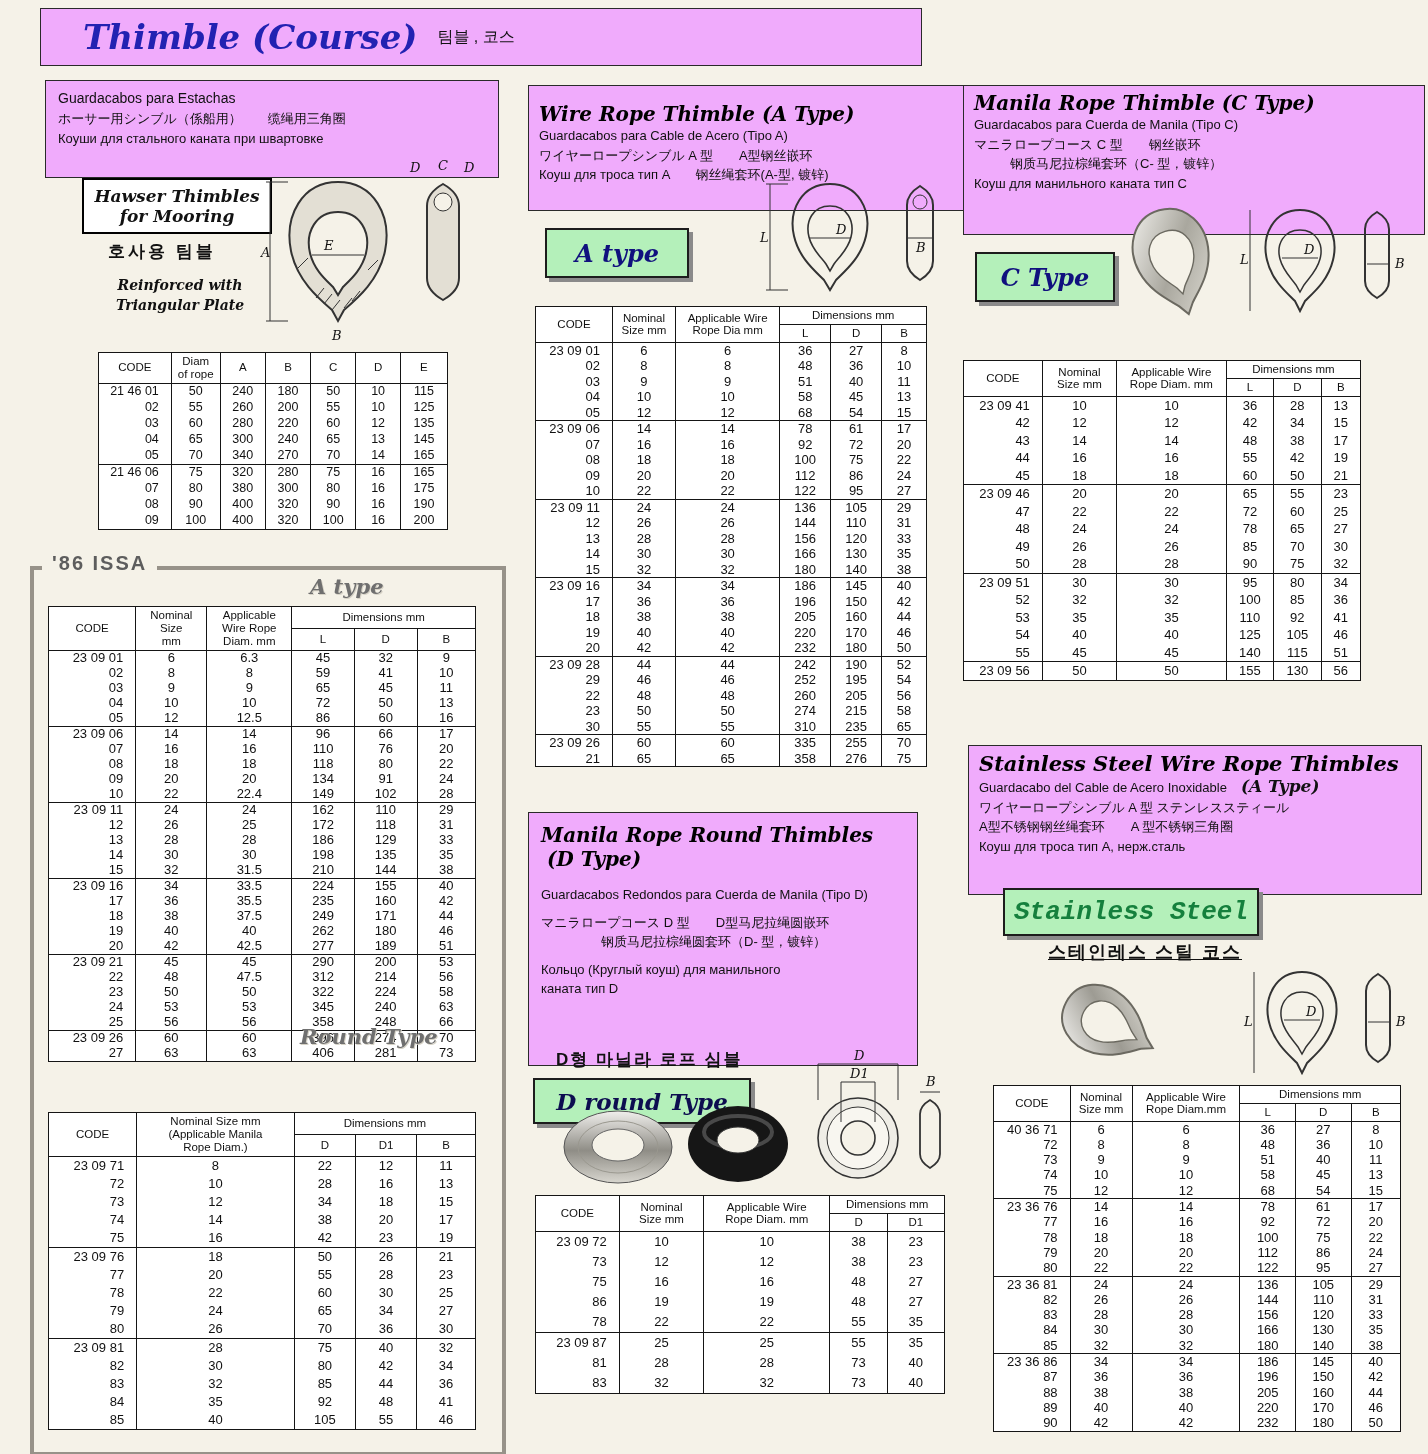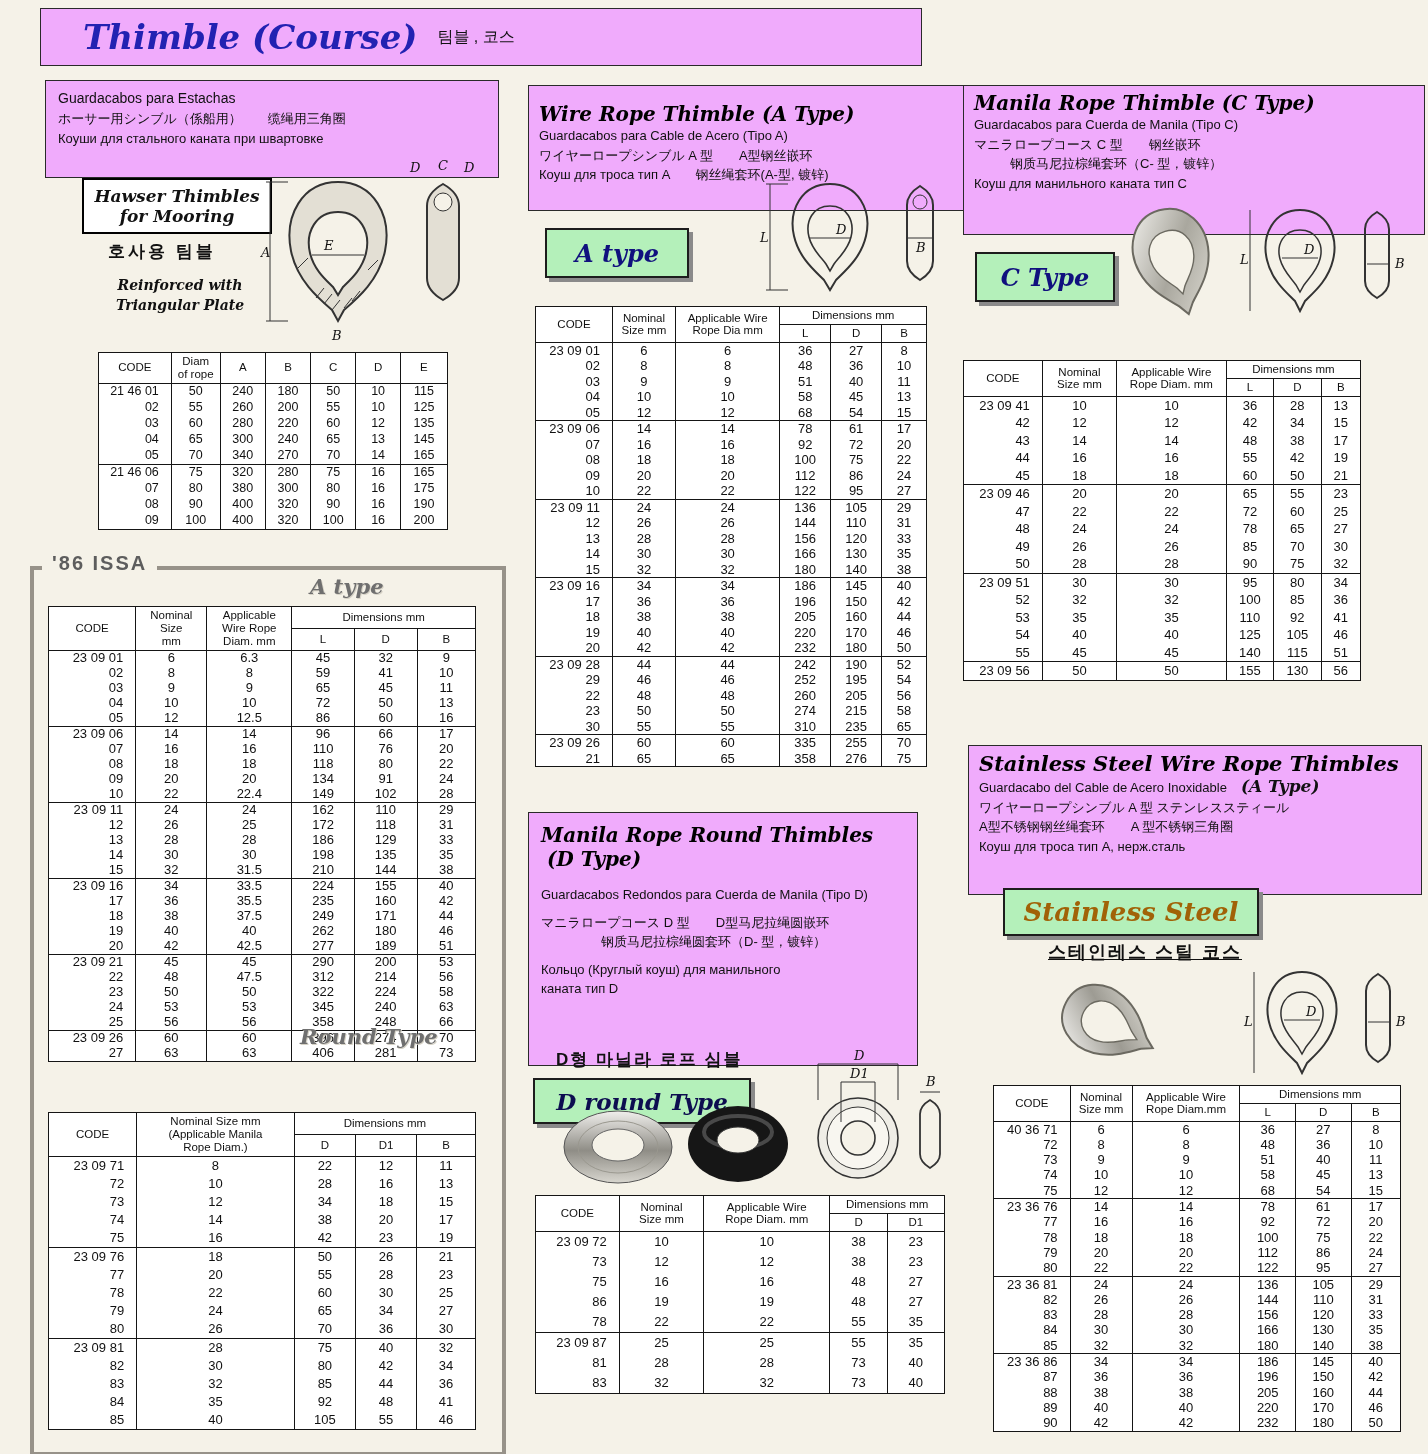--- a/index.html
+++ b/index.html
@@ -1127,21 +1127,21 @@
   <div class="gb-title" style="font-size:21px;">Stainless Steel Wire Rope Thimbles</div>
   <div style="display:flex;align-items:baseline;">
     <span class="gb-line">Guardacabo del Cable de Acero Inoxidable</span>
     <span class="serifit" style="font-size:17px;margin-left:14px;">(A Type)</span>
   </div>
   <div class="gb-line">ワイヤーロープシンブル A 型 ステンレススティール</div>
   <div class="gb-line">A型不锈钢钢丝绳套环　　A 型不锈钢三角圈</div>
   <div class="gb-line">Коуш для троса тип A, нерж.сталь</div>
 </div>
 
-<div class="abs labelbox" style="left:1003px;top:888px;width:252px;height:44px;font-size:26px;color:#a16207;">Stainless Steel</div>
+<div class="abs labelbox" style="left:1003px;top:888px;width:252px;height:44px;font-size:26px;color:#15803d;font-family:Liberation Mono, monospace;">Stainless Steel</div>
 <div class="abs" style="left:1048px;top:940px;font-size:18px;font-weight:bold;letter-spacing:2px;text-decoration:underline;">스테인레스 스틸 코스</div>
 
 <svg class="abs" style="left:1038px;top:966px;" width="150" height="122" viewBox="0 0 150 122">
   <defs>
     <linearGradient id="ss1" x1="0" y1="0" x2="1" y2="1">
       <stop offset="0" stop-color="#f6f5f2"></stop>
         <stop offset="0.5" stop-color="#9d9b93"></stop>
         <stop offset="1" stop-color="#e6e4dc"></stop>
     </linearGradient>
   </defs>

